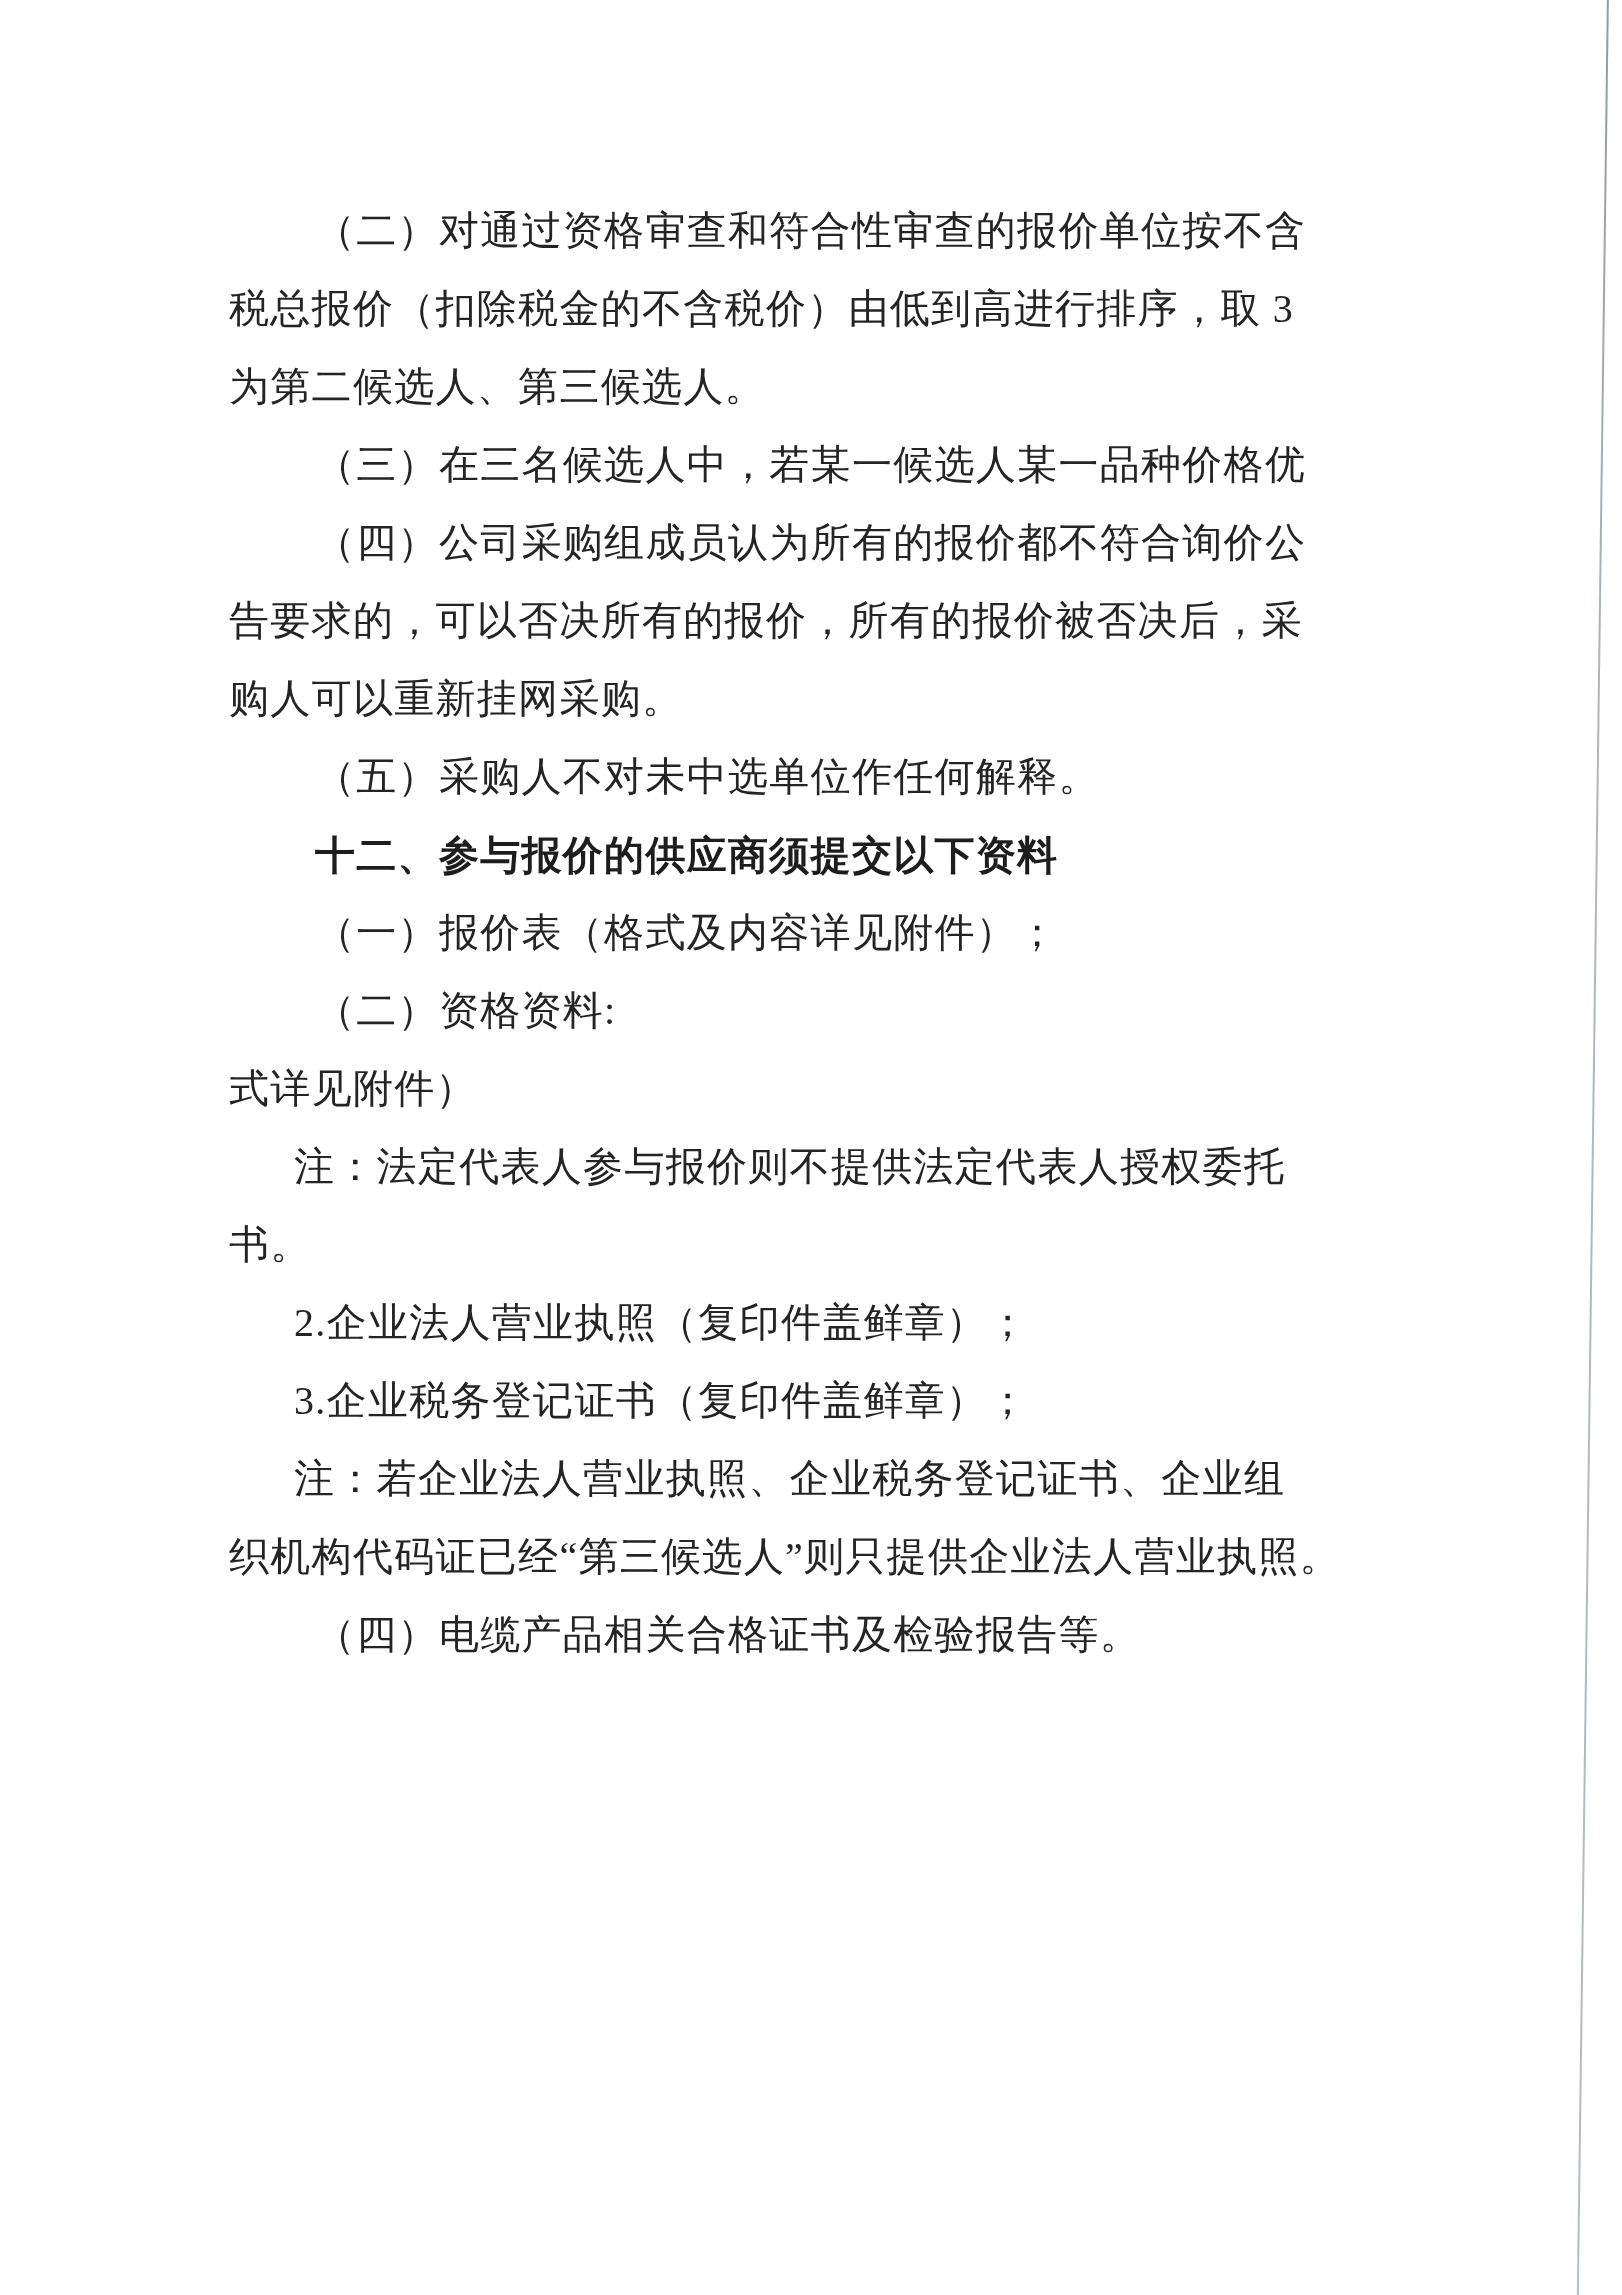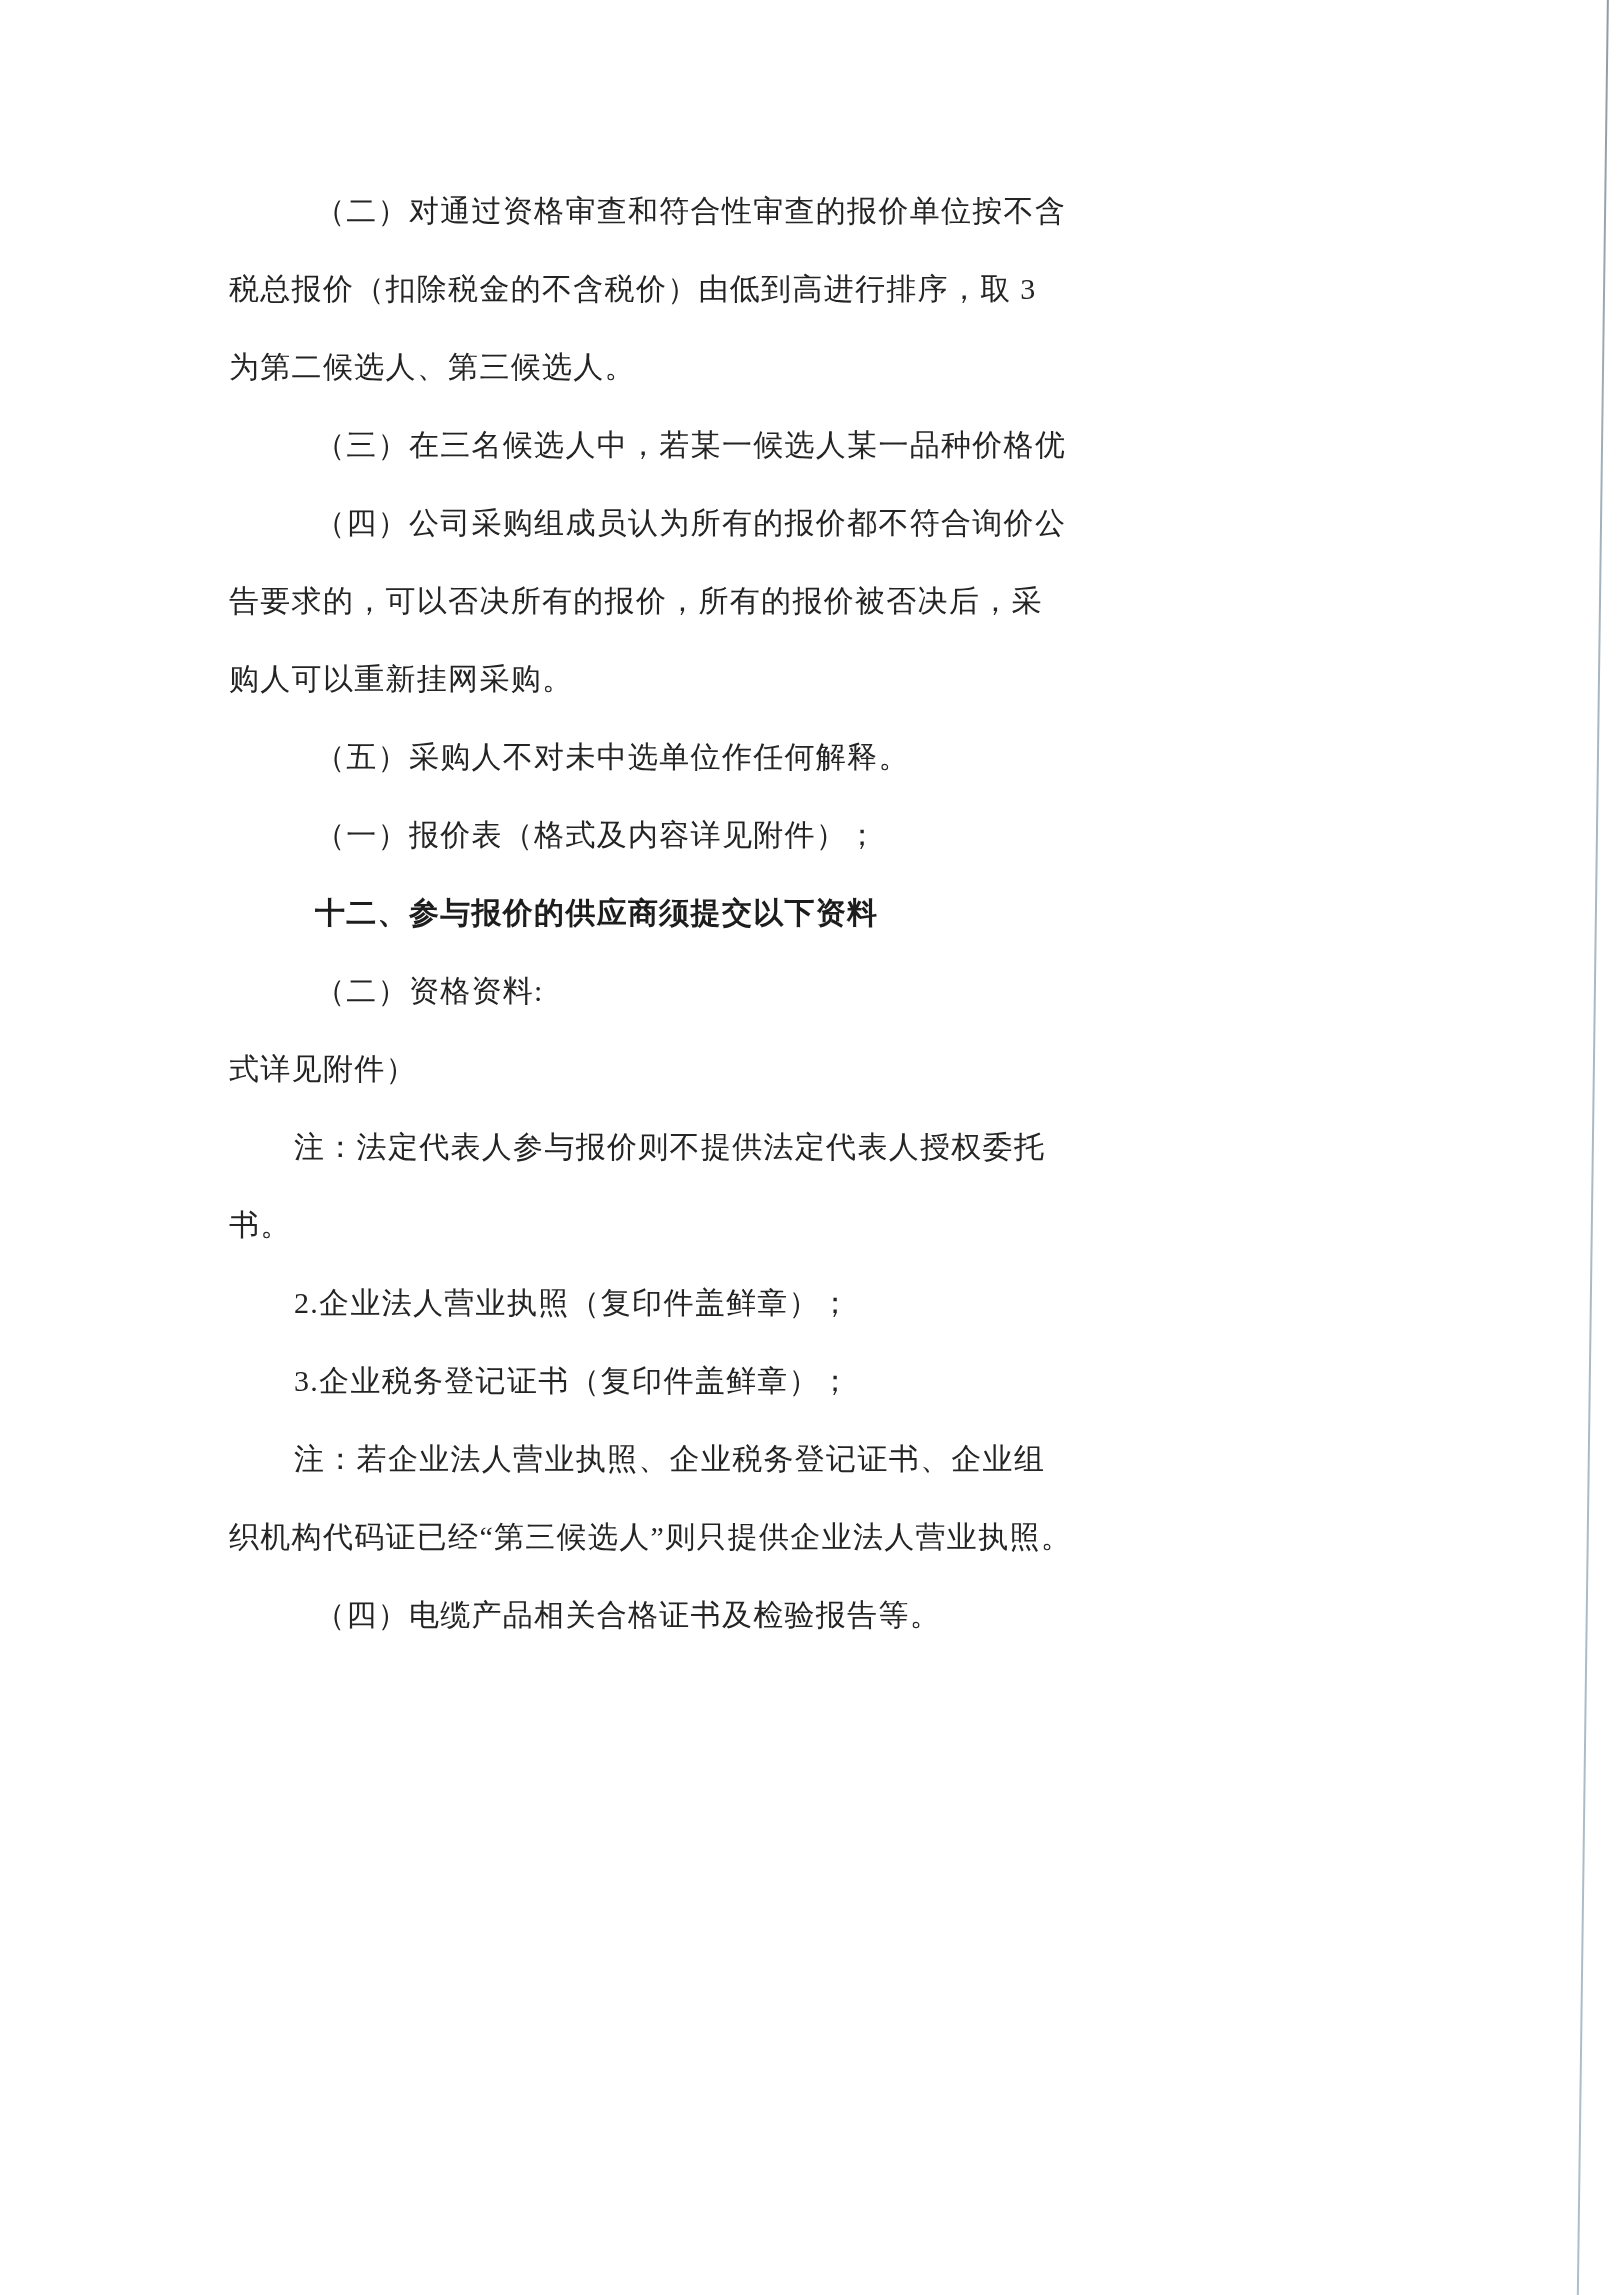--- a/index.html
+++ b/index.html
@@ -15,24 +15,24 @@
     font-family: "Liberation Serif", serif;
   }
   .page {
     position: absolute;
     inset: 0;
     background: #ffffff;
   }
   .text-block {
     position: absolute;
     left: 229px;
-    top: 172px;
+    top: 192px;
     width: 1171px;
     color: #242424;
-    font-size: 30px;
+    font-size: 40px;
     letter-spacing: 1.3px;
     white-space: nowrap;
   }
   .line {
     height: 78px;
     line-height: 78px;
   }
   
   .indent {
     padding-left: 86px;
@@ -65,22 +65,22 @@
 
   <div class="text-block">
     <div class="line indent">（二）对通过资格审查和符合性审查的报价单位按不含</div>
     <div class="line">税总报价（扣除税金的不含税价）由低到高进行排序，取 3</div>
     <div class="line">为第二候选人、第三候选人。</div>
     <div class="line indent">（三）在三名候选人中，若某一候选人某一品种价格优</div>
     <div class="line indent">（四）公司采购组成员认为所有的报价都不符合询价公</div>
     <div class="line">告要求的，可以否决所有的报价，所有的报价被否决后，采</div>
     <div class="line">购人可以重新挂网采购。</div>
     <div class="line indent">（五）采购人不对未中选单位作任何解释。</div>
+    <div class="line indent heading">十二、参与报价的供应商须提交以下资料</div>
     <div class="line indent">（一）报价表（格式及内容详见附件）；</div>
-    <div class="line indent heading">十二、参与报价的供应商须提交以下资料</div>
     <div class="line indent">（二）资格资料:</div>
     <div class="line">式详见附件）</div>
     <div class="line indent-num">注：法定代表人参与报价则不提供法定代表人授权委托</div>
     <div class="line">书。</div>
     <div class="line indent-num">2.企业法人营业执照（复印件盖鲜章）；</div>
     <div class="line indent-num">3.企业税务登记证书（复印件盖鲜章）；</div>
     <div class="line indent-num">注：若企业法人营业执照、企业税务登记证书、企业组</div>
     <div class="line">织机构代码证已经“第三候选人”则只提供企业法人营业执照。</div>
     <div class="line indent">（四）电缆产品相关合格证书及检验报告等。</div>
   </div>

